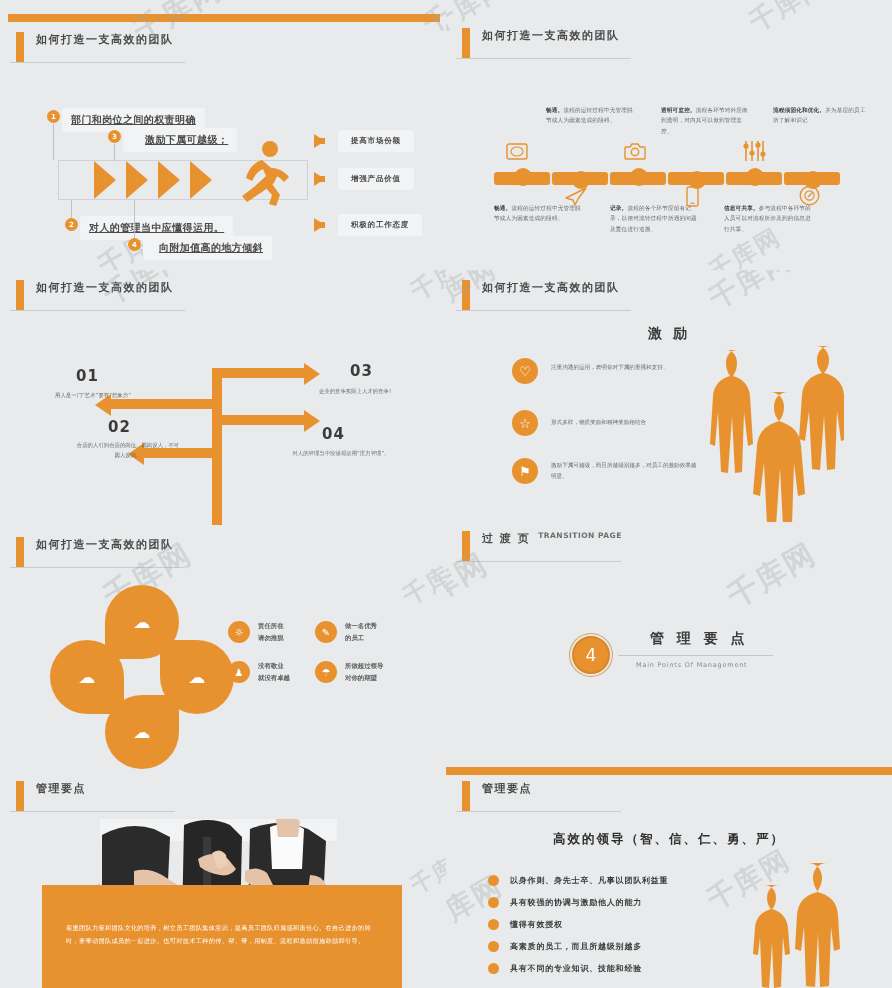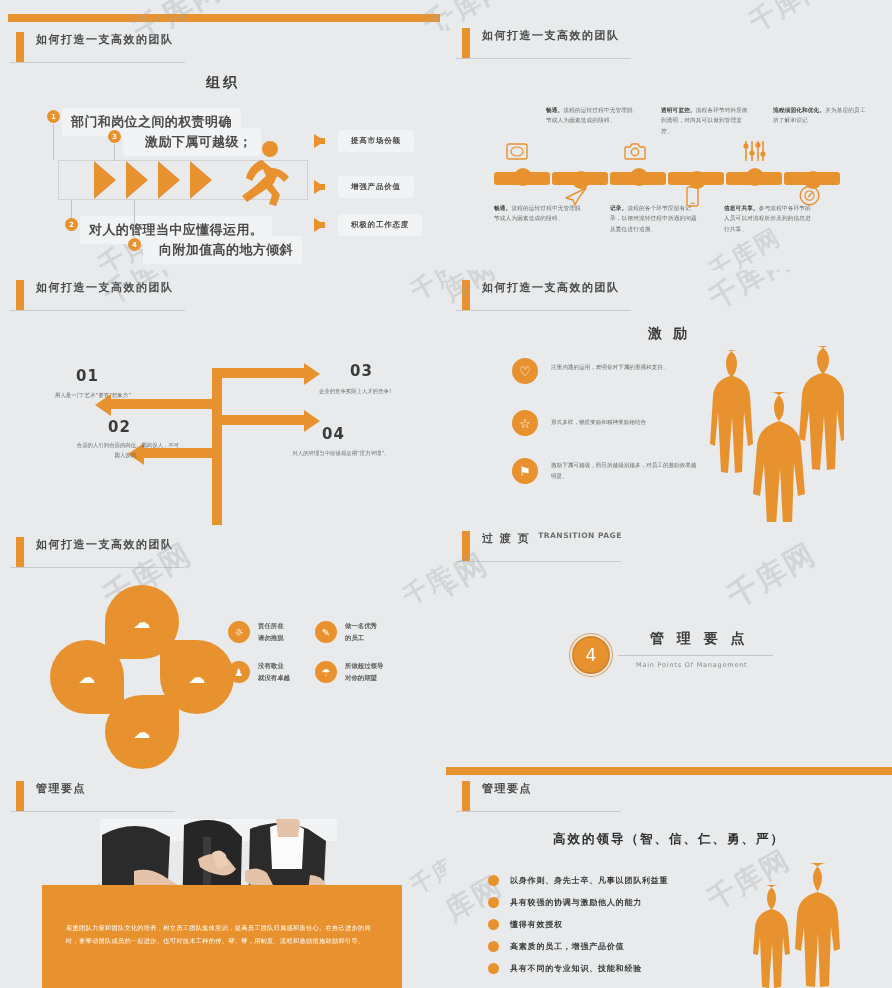--- a/index.html
+++ b/index.html
@@ -62,22 +62,22 @@
     border:1px solid #cfd1d2; background:transparent;
   }
   .chev {
     position:absolute; top:161px; width:0; height:0;
     border-top:19px solid transparent; border-bottom:19px solid transparent;
     border-left:22px solid #e8922f;
   }
   .runner { position:absolute; left:232px; top:140px; }
   .tagbox {
     position:absolute; background:#f2f3f4; color:#4a4a4a;
-    font-size:13px; font-weight:bold; letter-spacing:.4px;
-    padding:5px 9px; border-radius:2px; white-space:nowrap;
+    font-size:10px; font-weight:bold; letter-spacing:.4px;
+    padding:5px 9px; border-radius:2px; white-space:nowrap;text-decoration:underline;
   }
   .numdot {
     position:absolute; width:13px; height:13px; border-radius:50%;
     background:#e8922f; color:#fff; font-size:7px; font-weight:bold;
     display:flex; align-items:center; justify-content:center;
   }
   .leadline { position:absolute; width:1px; background:#bfc1c3; }
   .rt-row { position:absolute; display:flex; align-items:center; }
   .rt-arrow {
     width:0;height:0;border-top:7px solid transparent;border-bottom:7px solid transparent;
@@ -179,21 +179,20 @@
 
 <div class="grid">
 
   <div class="slide">
     <div class="topbar"></div>
     <div class="hdr" style="top:32px;">
       <div class="tick"></div>
       <div class="htxt">如何打造一支高效的团队</div>
     </div>
     <div class="hdr-underline" style="left:10px;width:175px;top:62px;"></div>
-    <div class="stitle" style="top:74px;">组织</div>
 
     <div class="wm" style="left:130px;top:-10px;">千库网</div>
     <div class="wm" style="left:95px;top:230px;font-size:26px;">千库网</div>
     <div class="wm" style="left:420px;top:-12px;font-size:26px;">千库网</div>
 
     <div class="chev-track"></div>
     <div class="chev" style="left:94px;"></div>
     <div class="chev" style="left:126px;"></div>
     <div class="chev" style="left:158px;"></div>
     <div class="chev" style="left:190px;"></div>
@@ -218,21 +217,21 @@
     <div class="leadline" style="left:71px;top:200px;height:18px;"></div>
 
     <div class="numdot" style="left:128px;top:238px;">4</div>
     <div class="tagbox" style="left:143px;top:236px;padding-left:16px;">向附加值高的地方倾斜</div>
     <div class="leadline" style="left:134px;top:200px;height:38px;"></div>
 
     <div class="rt-row" style="left:314px;top:130px;">
       <div class="rt-arrow"></div>
       <div class="rt-label">提高市场份额</div>
     </div>
-    <div class="rt-row" style="left:314px;top:176px;">
+    <div class="rt-row" style="left:314px;top:168px;">
       <div class="rt-arrow"></div>
       <div class="rt-label">增强产品价值</div>
     </div>
     <div class="rt-row" style="left:314px;top:214px;">
       <div class="rt-arrow"></div>
       <div class="rt-label">积极的工作态度</div>
     </div>
   </div>
 
   <div class="slide">
@@ -491,21 +490,21 @@
     <div class="ld-row" style="left:42px;top:122px;">
       <div class="ld-dot"></div>
       <div class="ld-txt">具有较强的协调与激励他人的能力</div>
     </div>
     <div class="ld-row" style="left:42px;top:144px;">
       <div class="ld-dot"></div>
       <div class="ld-txt">懂得有效授权</div>
     </div>
     <div class="ld-row" style="left:42px;top:166px;">
       <div class="ld-dot"></div>
-      <div class="ld-txt">高素质的员工，增强产品价值</div>
+      <div class="ld-txt">高素质的员工，而且所越级别越多</div>
     </div>
     <div class="ld-row" style="left:42px;top:188px;">
       <div class="ld-dot"></div>
       <div class="ld-txt">具有不同的专业知识、技能和经验</div>
     </div>
 
     <svg style="position:absolute;left:280px;top:82px;" width="120" height="131" viewBox="0 0 120 131">
       <g fill="#e8922f">
         <path d="M38 28 c8 0 12 6 12 13 c0 5 -2 9 -4 11 c10 3 15 9 16 19 l2 26 l-5 1 l-2 -18 l-2 50 l-7 1 l-2 -45 l-3 45 l-7 -1 l-2 -50 l-2 18 l-5 -1 l2 -26 c1 -10 6 -16 16 -19 c-2 -2 -4 -6 -4 -11 c0 -7 4 -13 12 -13 z"></path>
         <path d="M82 6 c9 0 14 7 14 15 c0 6 -3 11 -5 14 c13 3 20 10 21 23 l2 34 l-6 2 l-3 -24 l-2 59 l-9 1 l-2 -54 l-3 54 l-9 -1 l-2 -59 l-3 24 l-6 -2 l2 -34 c1 -13 8 -20 21 -23 c-2 -3 -5 -8 -5 -14 c0 -8 5 -15 14 -15 z"></path>

